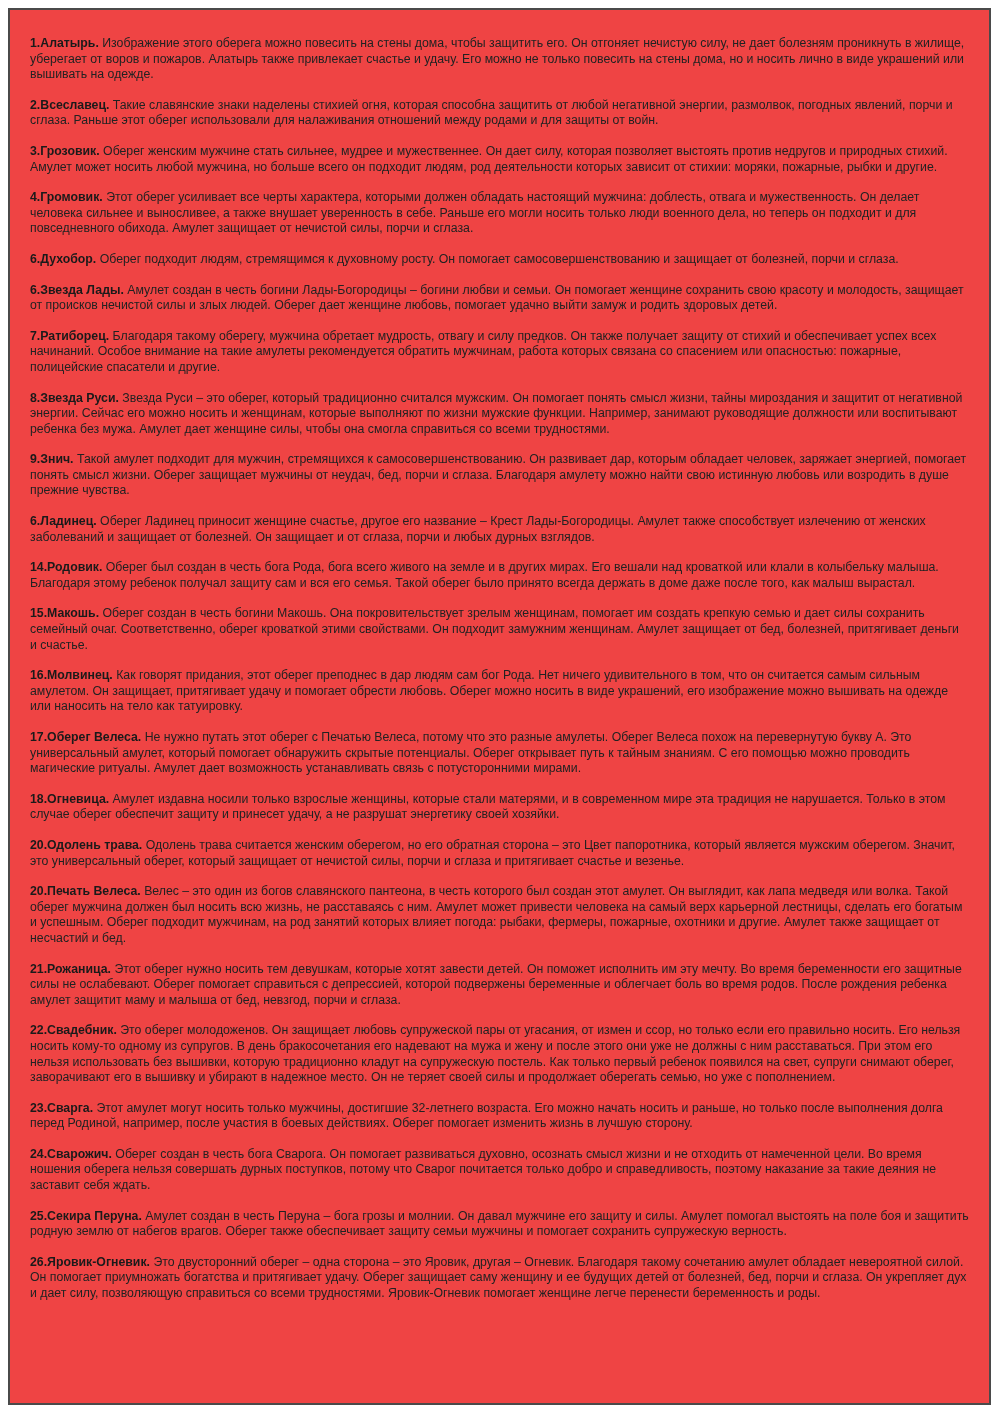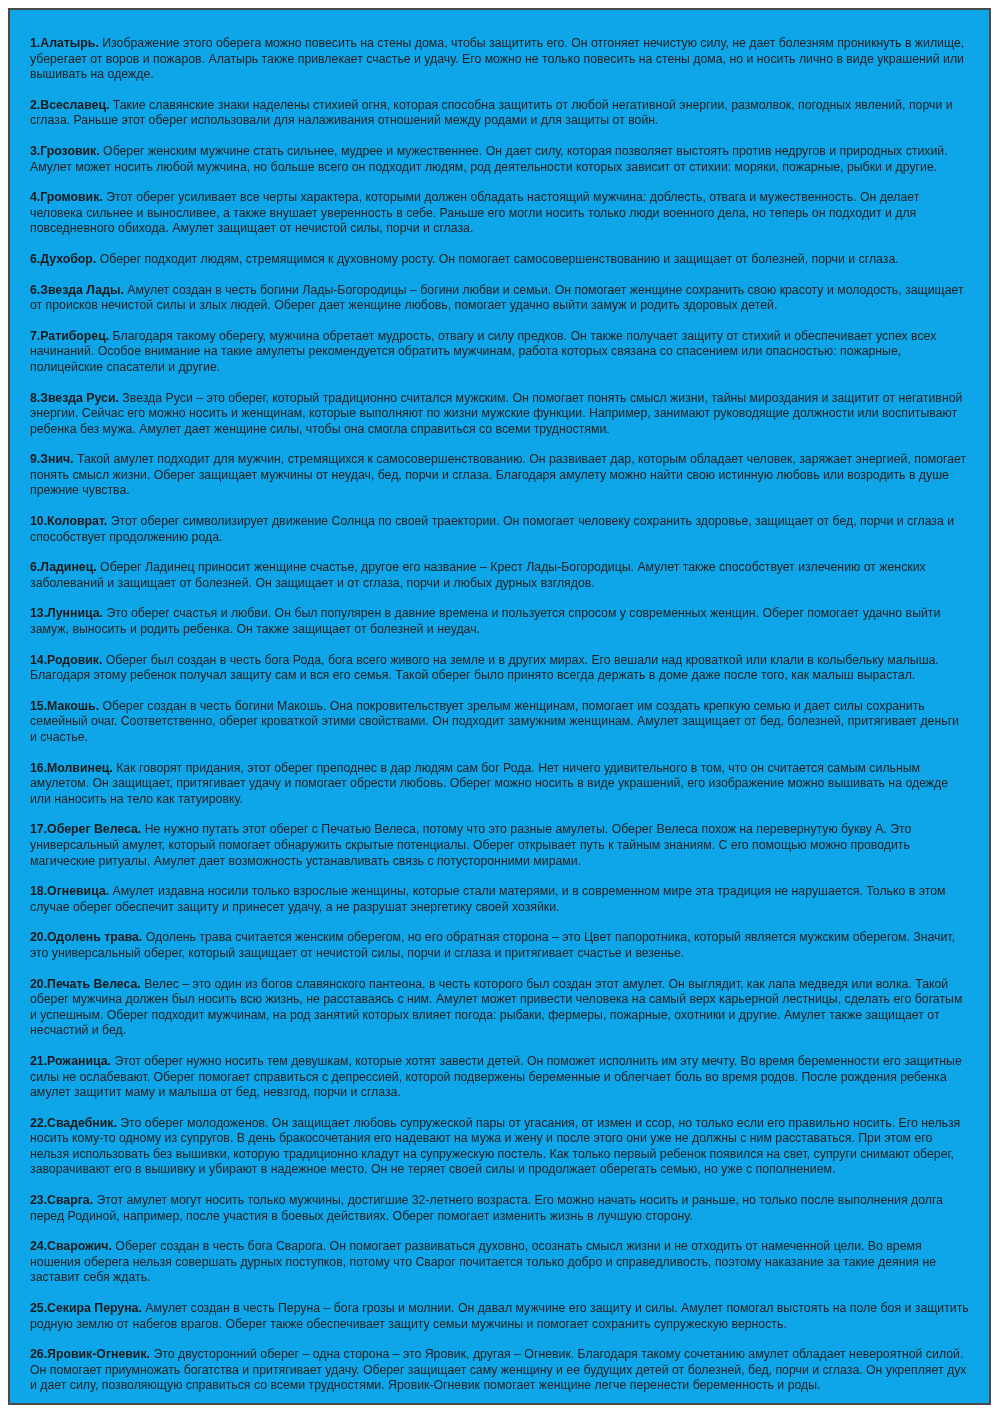--- a/index.html
+++ b/index.html
@@ -14,21 +14,21 @@
     background: #ffffff;
     font-family: "Liberation Sans", sans-serif;
   }
   .frame {
     position: absolute;
     left: 8px;
     top: 8px;
     right: 9px;
     bottom: 9px;
     border: 2px solid #4a4a4a;
-    background: #0ea5e9;
+    background: #ef4444;
     box-sizing: border-box;
     overflow: hidden;
   }
   .content {
     padding: 26px 20px 20px 20px;
   }
   .entry {
     margin: 0 0 15px 0;
     font-size: 12.3px;
     line-height: 15.6px;
@@ -48,23 +48,21 @@
     <div class="content">
       <p class="entry"><b>1.Алатырь.</b> <span>Изображение этого оберега можно повесить на стены дома, чтобы защитить его. Он отгоняет нечистую силу, не дает болезням проникнуть в жилище, уберегает от воров и пожаров. Алатырь также привлекает счастье и удачу. Его можно не только повесить на стены дома, но и носить лично в виде украшений или вышивать на одежде.</span></p>
       <p class="entry"><b>2.Всеславец.</b> <span>Такие славянские знаки наделены стихией огня, которая способна защитить от любой негативной энергии, размолвок, погодных явлений, порчи и сглаза. Раньше этот оберег использовали для налаживания отношений между родами и для защиты от войн.</span></p>
       <p class="entry"><b>3.Грозовик.</b> <span>Оберег женским мужчине стать сильнее, мудрее и мужественнее. Он дает силу, которая позволяет выстоять против недругов и природных стихий. Амулет может носить любой мужчина, но больше всего он подходит людям, род деятельности которых зависит от стихии: моряки, пожарные, рыбки и другие.</span></p>
       <p class="entry"><b>4.Громовик.</b> <span>Этот оберег усиливает все черты характера, которыми должен обладать настоящий мужчина: доблесть, отвага и мужественность. Он делает человека сильнее и выносливее, а также внушает уверенность в себе. Раньше его могли носить только люди военного дела, но теперь он подходит и для повседневного обихода. Амулет защищает от нечистой силы, порчи и сглаза.</span></p>
       <p class="entry"><b>6.Духобор.</b> <span>Оберег подходит людям, стремящимся к духовному росту. Он помогает самосовершенствованию и защищает от болезней, порчи и сглаза.</span></p>
       <p class="entry"><b>6.Звезда Лады.</b> <span>Амулет создан в честь богини Лады-Богородицы – богини любви и семьи. Он помогает женщине сохранить свою красоту и молодость, защищает от происков нечистой силы и злых людей. Оберег дает женщине любовь, помогает удачно выйти замуж и родить здоровых детей.</span></p>
       <p class="entry"><b>7.Ратиборец.</b> <span>Благодаря такому оберегу, мужчина обретает мудрость, отвагу и силу предков. Он также получает защиту от стихий и обеспечивает успех всех начинаний. Особое внимание на такие амулеты рекомендуется обратить мужчинам, работа которых связана со спасением или опасностью: пожарные, полицейские спасатели и другие.</span></p>
       <p class="entry"><b>8.Звезда Руси.</b> <span>Звезда Руси – это оберег, который традиционно считался мужским. Он помогает понять смысл жизни, тайны мироздания и защитит от негативной энергии. Сейчас его можно носить и женщинам, которые выполняют по жизни мужские функции. Например, занимают руководящие должности или воспитывают ребенка без мужа. Амулет дает женщине силы, чтобы она смогла справиться со всеми трудностями.</span></p>
       <p class="entry"><b>9.Знич.</b> <span>Такой амулет подходит для мужчин, стремящихся к самосовершенствованию. Он развивает дар, которым обладает человек, заряжает энергией, помогает понять смысл жизни. Оберег защищает мужчины от неудач, бед, порчи и сглаза. Благодаря амулету можно найти свою истинную любовь или возродить в душе прежние чувства.</span></p>
-      <p class="entry"><b>10.Коловрат.</b> <span>Этот оберег символизирует движение Солнца по своей траектории. Он помогает человеку сохранить здоровье, защищает от бед, порчи и сглаза и способствует продолжению рода.</span></p>
       <p class="entry"><b>6.Ладинец.</b> <span>Оберег Ладинец приносит женщине счастье, другое его название – Крест Лады-Богородицы. Амулет также способствует излечению от женских заболеваний и защищает от болезней. Он защищает и от сглаза, порчи и любых дурных взглядов.</span></p>
-      <p class="entry"><b>13.Лунница.</b> <span>Это оберег счастья и любви. Он был популярен в давние времена и пользуется спросом у современных женщин. Оберег помогает удачно выйти замуж, выносить и родить ребенка. Он также защищает от болезней и неудач.</span></p>
       <p class="entry"><b>14.Родовик.</b> <span>Оберег был создан в честь бога Рода, бога всего живого на земле и в других мирах. Его вешали над кроваткой или клали в колыбельку малыша. Благодаря этому ребенок получал защиту сам и вся его семья. Такой оберег было принято всегда держать в доме даже после того, как малыш вырастал.</span></p>
       <p class="entry"><b>15.Макошь.</b> <span>Оберег создан в честь богини Макошь. Она покровительствует зрелым женщинам, помогает им создать крепкую семью и дает силы сохранить семейный очаг. Соответственно, оберег кроваткой этими свойствами. Он подходит замужним женщинам. Амулет защищает от бед, болезней, притягивает деньги и счастье.</span></p>
       <p class="entry"><b>16.Молвинец.</b> <span>Как говорят придания, этот оберег преподнес в дар людям сам бог Рода. Нет ничего удивительного в том, что он считается самым сильным амулетом. Он защищает, притягивает удачу и помогает обрести любовь. Оберег можно носить в виде украшений, его изображение можно вышивать на одежде или наносить на тело как татуировку.</span></p>
       <p class="entry"><b>17.Оберег Велеса.</b> <span>Не нужно путать этот оберег с Печатью Велеса, потому что это разные амулеты. Оберег Велеса похож на перевернутую букву А. Это универсальный амулет, который помогает обнаружить скрытые потенциалы. Оберег открывает путь к тайным знаниям. С его помощью можно проводить магические ритуалы. Амулет дает возможность устанавливать связь с потусторонними мирами.</span></p>
       <p class="entry"><b>18.Огневица.</b> <span>Амулет издавна носили только взрослые женщины, которые стали матерями, и в современном мире эта традиция не нарушается. Только в этом случае оберег обеспечит защиту и принесет удачу, а не разрушат энергетику своей хозяйки.</span></p>
       <p class="entry"><b>20.Одолень трава.</b> <span>Одолень трава считается женским оберегом, но его обратная сторона – это Цвет папоротника, который является мужским оберегом. Значит, это универсальный оберег, который защищает от нечистой силы, порчи и сглаза и притягивает счастье и везенье.</span></p>
       <p class="entry"><b>20.Печать Велеса.</b> <span>Велес – это один из богов славянского пантеона, в честь которого был создан этот амулет. Он выглядит, как лапа медведя или волка. Такой оберег мужчина должен был носить всю жизнь, не расставаясь с ним. Амулет может привести человека на самый верх карьерной лестницы, сделать его богатым и успешным. Оберег подходит мужчинам, на род занятий которых влияет погода: рыбаки, фермеры, пожарные, охотники и другие. Амулет также защищает от несчастий и бед.</span></p>
       <p class="entry"><b>21.Рожаница.</b> <span>Этот оберег нужно носить тем девушкам, которые хотят завести детей. Он поможет исполнить им эту мечту. Во время беременности его защитные силы не ослабевают. Оберег помогает справиться с депрессией, которой подвержены беременные и облегчает боль во время родов. После рождения ребенка амулет защитит маму и малыша от бед, невзгод, порчи и сглаза.</span></p>
       <p class="entry"><b>22.Свадебник.</b> <span>Это оберег молодоженов. Он защищает любовь супружеской пары от угасания, от измен и ссор, но только если его правильно носить. Его нельзя носить кому-то одному из супругов. В день бракосочетания его надевают на мужа и жену и после этого они уже не должны с ним расставаться. При этом его нельзя использовать без вышивки, которую традиционно кладут на супружескую постель. Как только первый ребенок появился на свет, супруги снимают оберег, заворачивают его в вышивку и убирают в надежное место. Он не теряет своей силы и продолжает оберегать семью, но уже с пополнением.</span></p>
       <p class="entry"><b>23.Сварга.</b> <span>Этот амулет могут носить только мужчины, достигшие 32-летнего возраста. Его можно начать носить и раньше, но только после выполнения долга перед Родиной, например, после участия в боевых действиях. Оберег помогает изменить жизнь в лучшую сторону.</span></p>

